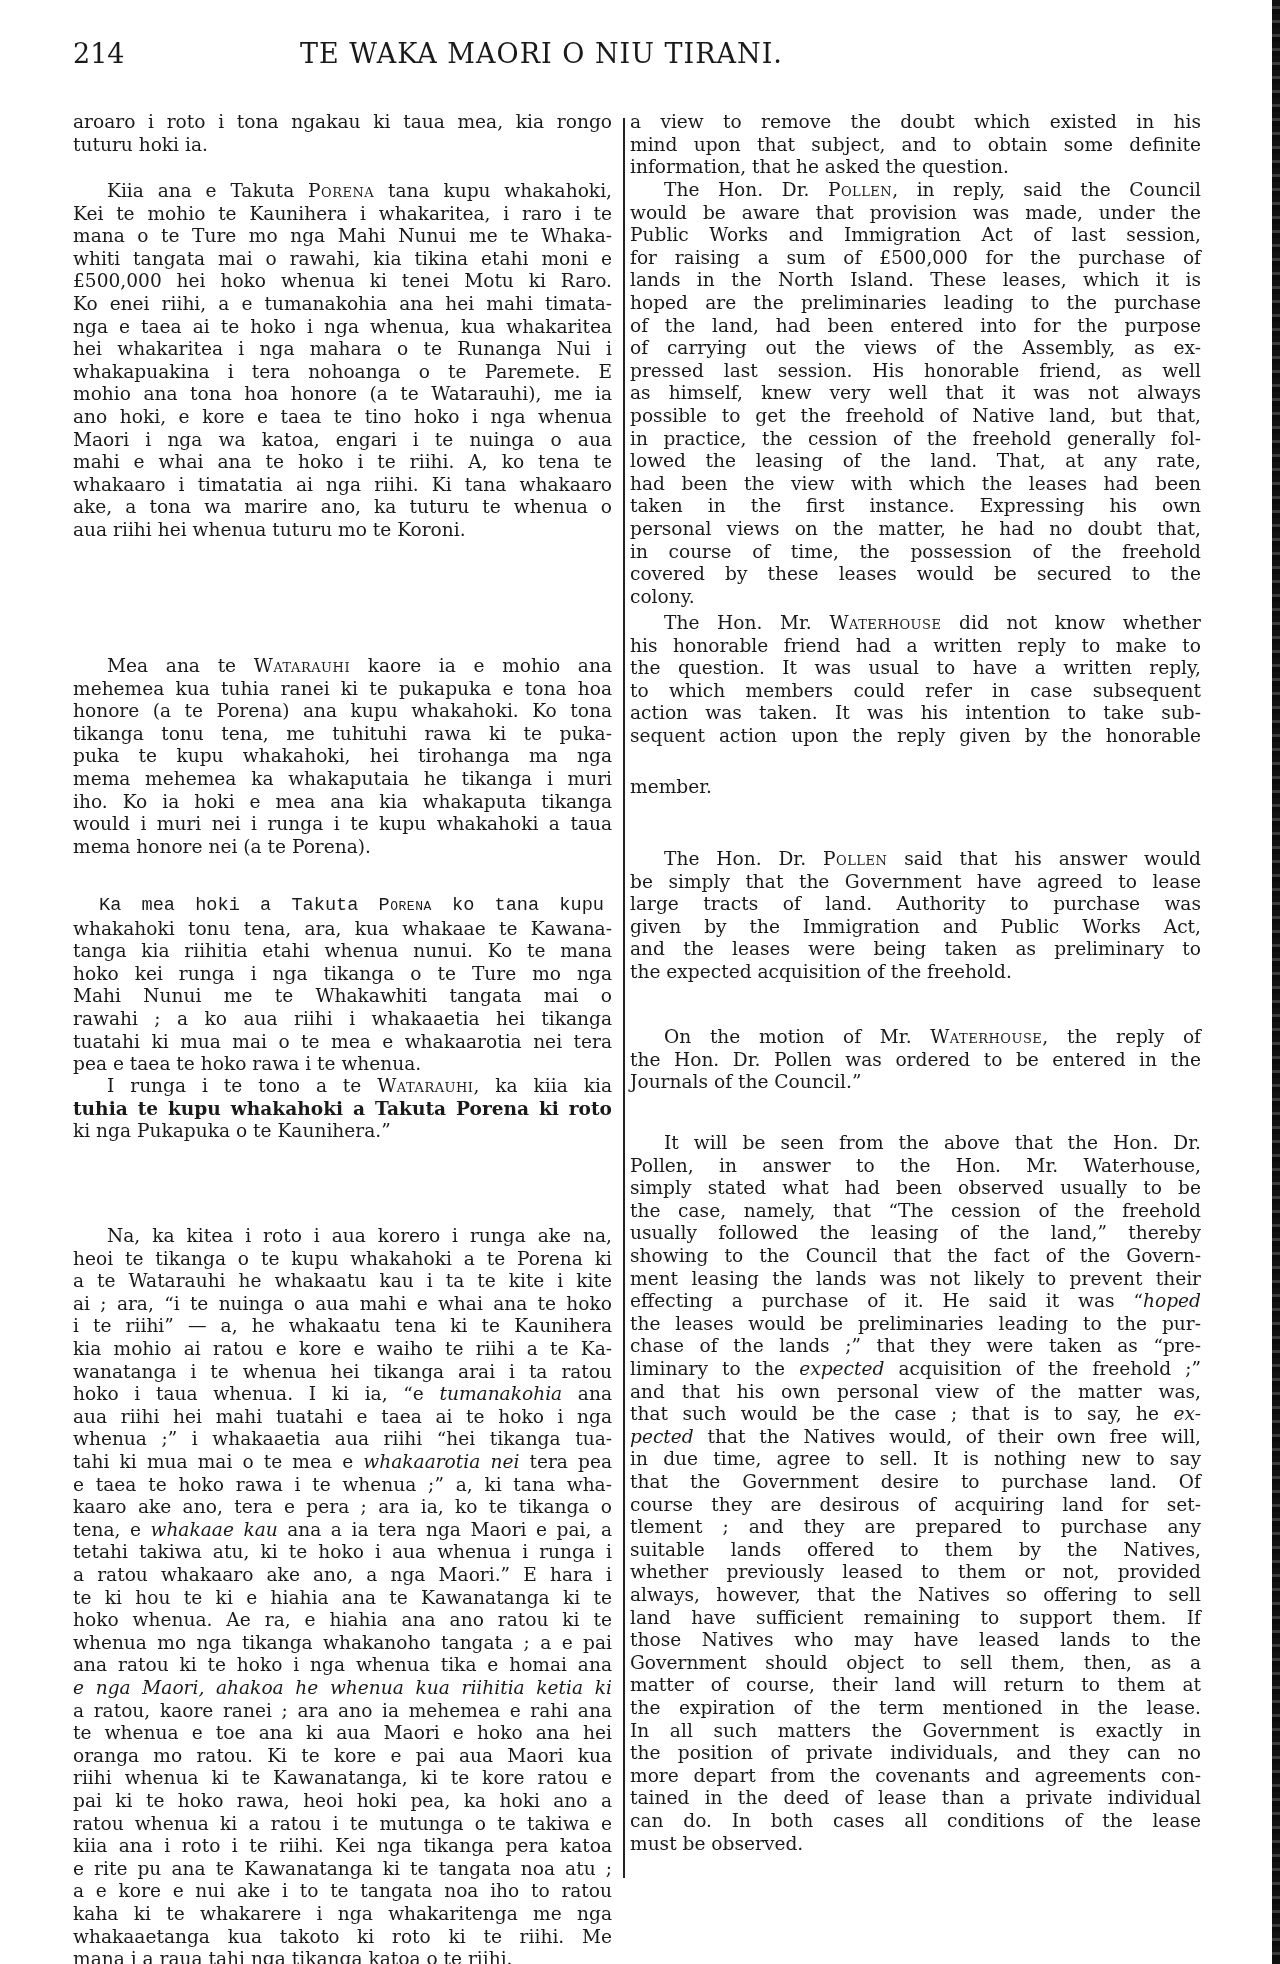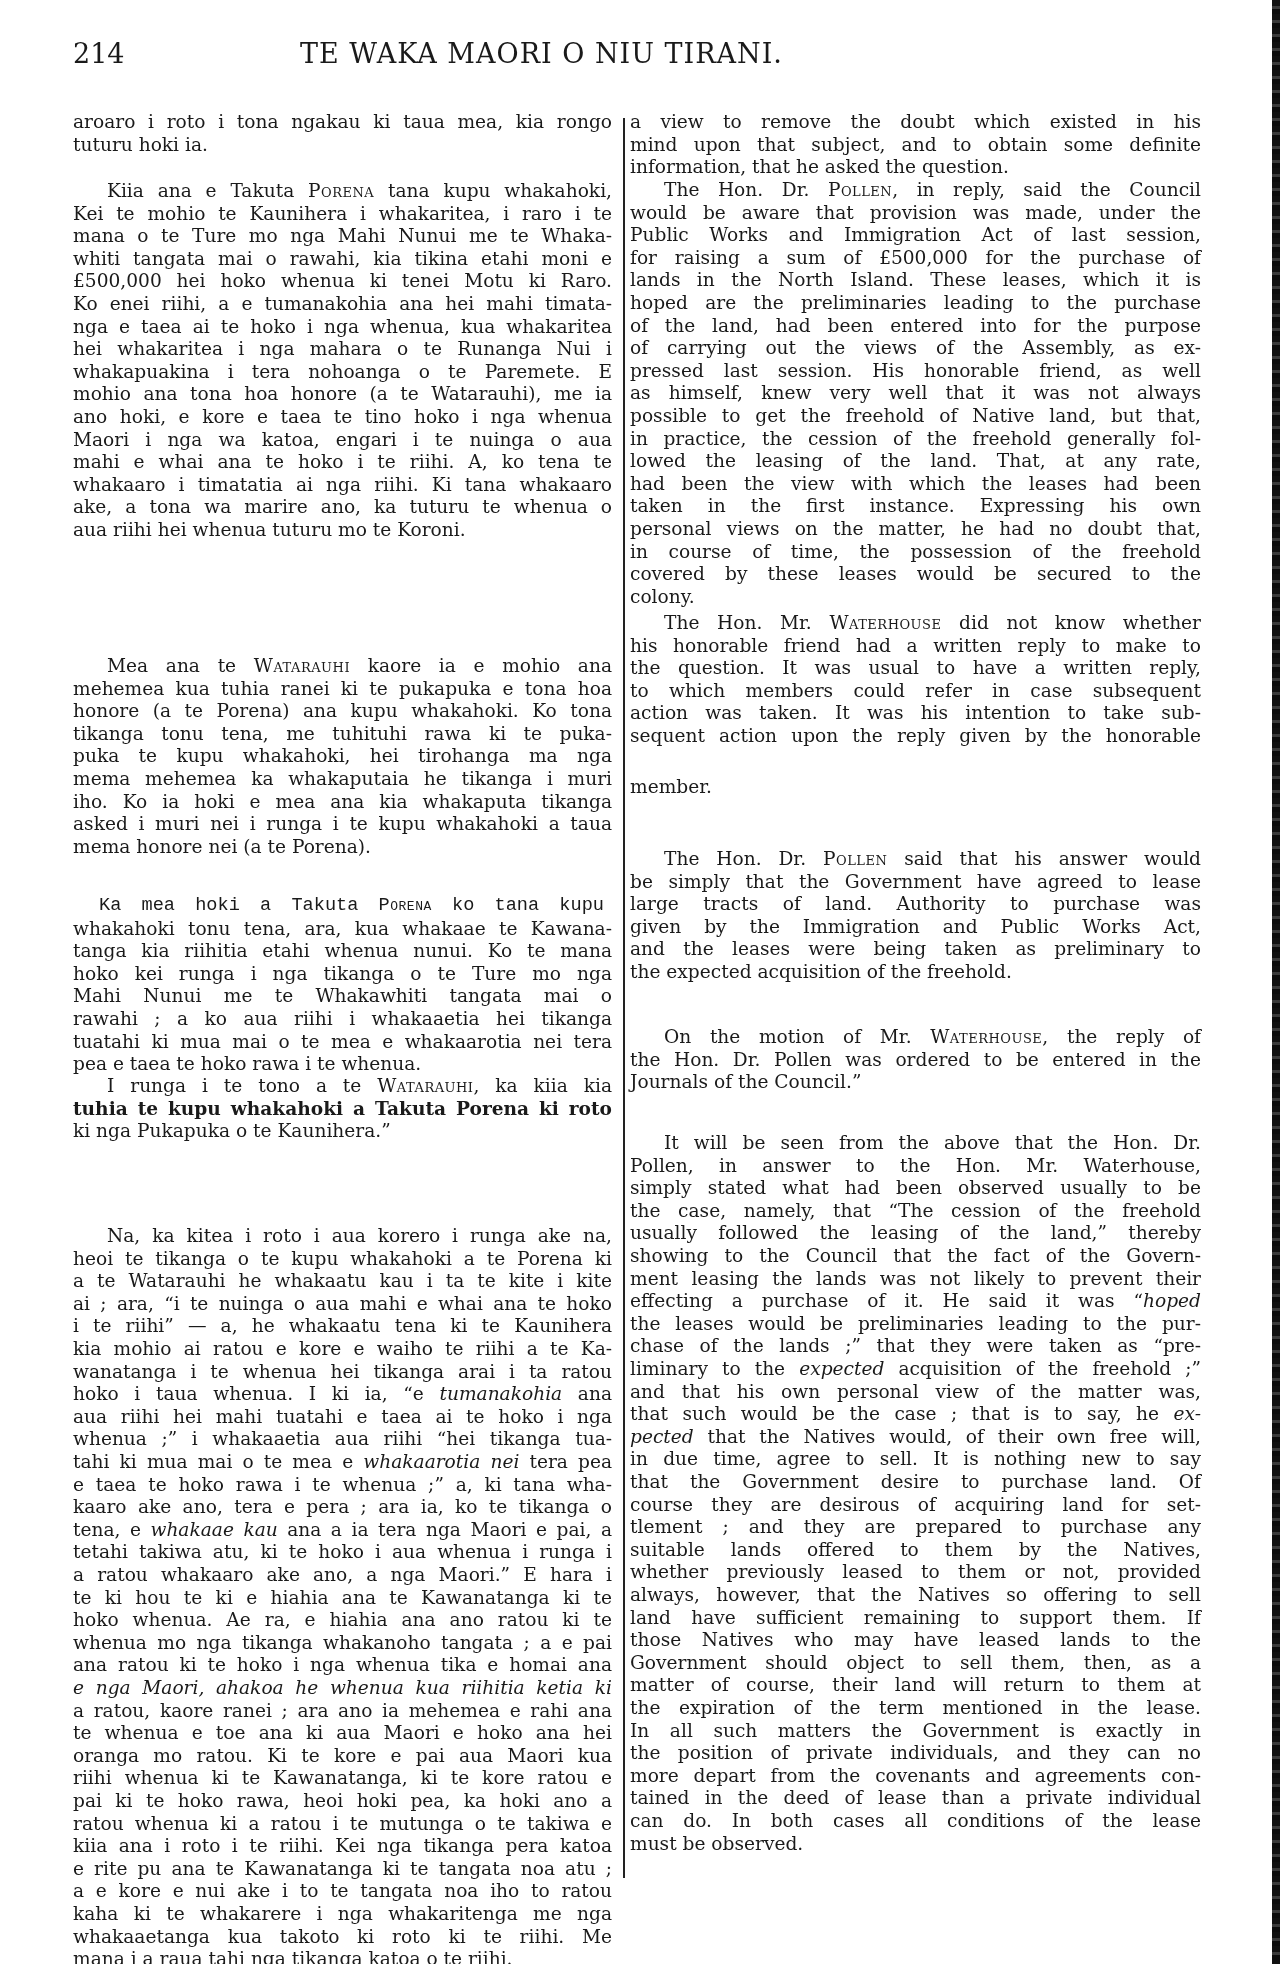--- a/index.html
+++ b/index.html
@@ -43,21 +43,21 @@
       <div class="line" style="left: 73px; width: 539px; top: 474px;"><span>whakaaro i timatatia ai nga riihi.  Ki tana whakaaro</span></div>
       <div class="line" style="left: 73px; width: 539px; top: 496px;"><span>ake, a tona wa marire ano, ka tuturu te whenua o</span></div>
       <div class="line last" style="left: 73px; width: 539px; top: 519px;"><span>aua riihi hei whenua tuturu mo te Koroni.</span></div>
       <div class="line" style="left: 107px; width: 505px; top: 655px;"><span>Mea ana te </span><span class="sc">Watarauhi</span><span> kaore ia e mohio ana</span></div>
       <div class="line" style="left: 73px; width: 539px; top: 678px;"><span>mehemea kua tuhia ranei ki te pukapuka e tona hoa</span></div>
       <div class="line" style="left: 73px; width: 539px; top: 700px;"><span>honore (a te Porena) ana kupu whakahoki.  Ko tona</span></div>
       <div class="line" style="left: 73px; width: 539px; top: 723px;"><span>tikanga tonu tena, me tuhituhi rawa ki te puka-</span></div>
       <div class="line" style="left: 73px; width: 539px; top: 745px;"><span>puka te kupu whakahoki, hei tirohanga ma nga</span></div>
       <div class="line" style="left: 73px; width: 539px; top: 768px;"><span>mema mehemea ka whakaputaia he tikanga i muri</span></div>
       <div class="line" style="left: 73px; width: 539px; top: 791px;"><span>iho.  Ko ia hoki e mea ana kia whakaputa tikanga</span></div>
-      <div class="line" style="left: 73px; width: 539px; top: 813px;"><span>asked i muri nei i runga i te kupu whakahoki a taua</span></div>
+      <div class="line" style="left: 73px; width: 539px; top: 813px;"><span>would i muri nei i runga i te kupu whakahoki a taua</span></div>
       <div class="line last" style="left: 73px; width: 539px; top: 836px;"><span>mema honore nei (a te Porena).</span></div>
       <div class="line" style="left: 99px; width: 505px; top: 895px; font-family: Liberation Mono, monospace;"><span>Ka mea hoki a Takuta </span><span class="sc">Porena</span><span> ko tana kupu</span></div>
       <div class="line" style="left: 73px; width: 539px; top: 918px;"><span>whakahoki tonu tena, ara, kua whakaae te Kawana-</span></div>
       <div class="line" style="left: 73px; width: 539px; top: 940px;"><span>tanga kia riihitia etahi whenua nunui.  Ko te mana</span></div>
       <div class="line" style="left: 73px; width: 539px; top: 963px;"><span>hoko kei runga i nga tikanga o te Ture mo nga</span></div>
       <div class="line" style="left: 73px; width: 539px; top: 985px;"><span>Mahi Nunui me te Whakawhiti tangata mai o</span></div>
       <div class="line" style="left: 73px; width: 539px; top: 1008px;"><span>rawahi ; a ko aua riihi i whakaaetia hei tikanga</span></div>
       <div class="line" style="left: 73px; width: 539px; top: 1031px;"><span>tuatahi ki mua mai o te mea e whakaarotia nei tera</span></div>
       <div class="line last" style="left: 73px; width: 539px; top: 1053px;"><span>pea e taea te hoko rawa i te whenua.</span></div>
       <div class="line" style="left: 107px; width: 505px; top: 1075px;"><span>I runga i te tono a te </span><span class="sc">Watarauhi</span><span>, ka kiia kia</span></div>

